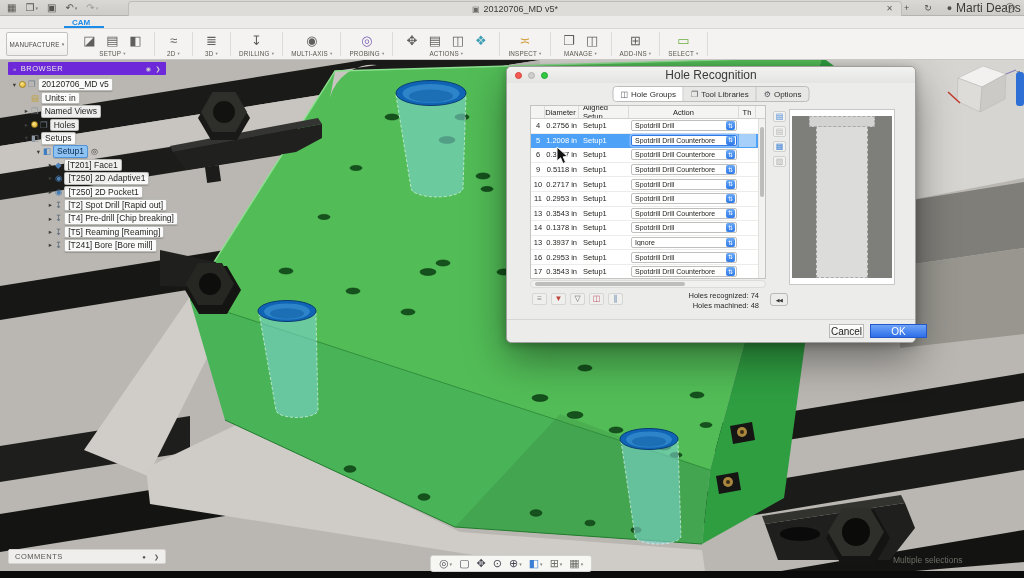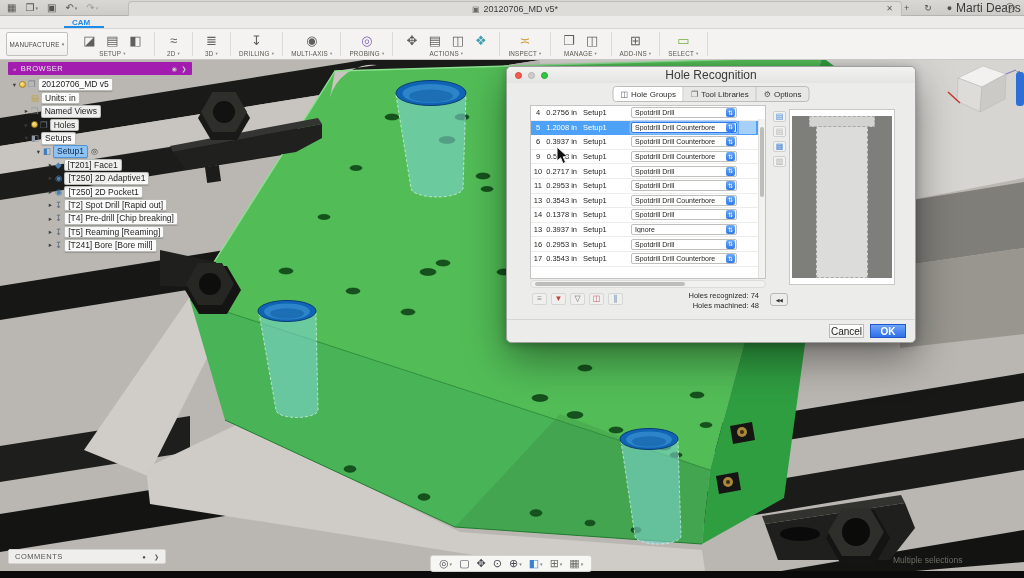--- a/index.html
+++ b/index.html
@@ -48,21 +48,21 @@
   .tbglyph{font-size:13px;line-height:1;}
   .tlabel{display:flex;align-items:center;gap:2px;font-size:6.3px;color:#56564f;letter-spacing:.2px;margin-top:1px;}
   .tlabel .c{font-size:4.5px;color:#8a8a85;}
   .tsep{width:1px;background:#dddbd8;margin:3px 5px;}
 
   
   #scene{position:absolute;left:0;top:0;z-index:1;}
 
   
   #browser{position:absolute;left:8px;top:62px;width:200px;z-index:10;}
-  #browser-header{width:184px;height:13px;background:#a21caf;border-radius:1px;
+  #browser-header{width:158px;height:13px;background:#6d28d9;border-radius:1px;
     display:flex;align-items:center;color:#e8e8e6;font-size:7.5px;letter-spacing:.5px;padding:0 5px;gap:4px;}
   #browser-header .sp{flex:1;}
   #browser-header .hic{font-size:6px;color:#cfcfcc;}
   #btree{margin-top:3px;display:flex;flex-direction:column;}
   .bitem{display:flex;align-items:center;height:13.4px;}
   .exp{width:9px;font-size:6.5px;color:#3c3c3a;text-align:center;flex:none;}
   .bulb{width:7px;height:7px;border-radius:50%;flex:none;margin-right:2px;
     background:radial-gradient(circle at 35% 30%,#ffe98f,#d9a91f);border:1px solid #a8841c;}
   .bico{font-size:8.5px;margin-right:2px;line-height:1;flex:none;}
   .blabel{background:rgba(255,255,255,.93);border:1px solid rgba(175,175,172,.85);border-radius:2px;
@@ -159,22 +159,22 @@
     border-left:1px dashed #9a9a97;border-right:1px dashed #9a9a97;}
   #pv-cb{position:absolute;left:19px;right:19px;top:6px;height:11px;background:#d3d3d1;
     border:1px dashed #a9a9a7;}
   #pv-bot{position:absolute;left:26px;right:26px;bottom:6px;height:0;border-top:1px dashed #a9a9a7;}
 
   #dlg-sep{position:absolute;left:0;right:0;top:252px;height:1px;background:#d6d6d4;}
   .dbtn{position:absolute;top:257px;height:14px;border-radius:0;font-size:10px;
     display:flex;align-items:center;justify-content:center;}
   #btn-cancel{left:322px;width:35px;background:linear-gradient(#fff,#f0f0ee);
     border:1px solid #b9b9b7;color:#222;}
-  #btn-ok{left:363px;width:36px;background:linear-gradient(#6fa4f8,#2e6fe8);
-    border:1px solid #2457c9;color:#fff;font-weight:bold;}
+  #btn-ok{left:363px;width:57px;background:linear-gradient(#6fa4f8,#2e6fe8);
+    border:1px solid #2457c9;color:#fff;}
 
   #cursor{position:absolute;left:556px;top:146px;z-index:40;}
 </style>
 </head>
 <body>
 
 <svg id="scene" width="1024" height="578" viewBox="0 0 1024 578">
 
   <rect x="0" y="0" width="1024" height="578" fill="#bab7b2"></rect>
 
@@ -703,20 +703,27 @@
         <span>Tool Libraries</span>
       </div>
 
       <div class="dtab">
         <span class="ti">⚙</span>
         <span>Options</span>
       </div>
     </div>
 
   <div id="tablebox">
+    <div id="thead">
+      <span class="hc c-num"></span>
+      <span class="hc c-dia">Diameter</span>
+      <span class="hc c-set">Aligned Setup</span>
+      <span class="hc c-act">Action</span>
+      <span class="hc c-th">Th</span>
+    </div>
     <div class="trows">
 
         <div class="trow">
           <span class="c-num">4</span>
           <span class="c-dia">0.2756 in</span>
           <span class="c-set">Setup1</span>
           <span class="c-act">
             <span class="actbox">
               <span class="act-txt">Spotdrill Drill</span>
               <span class="stepper">⇅</span>

